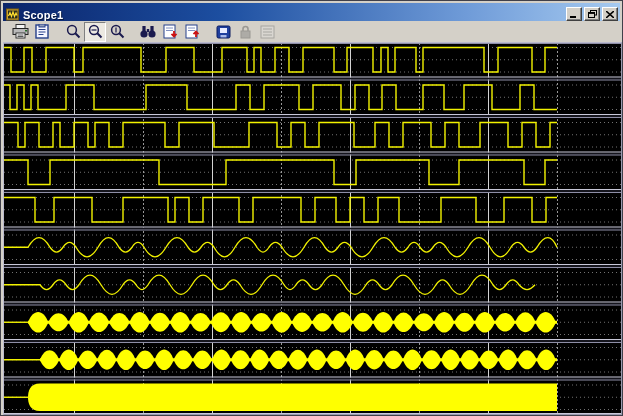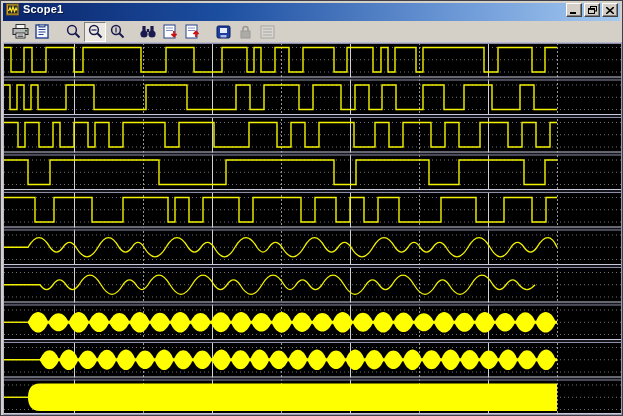--- a/index.html
+++ b/index.html
@@ -7,21 +7,21 @@
   #window {
     width:623px; height:416px;
     background:#d4d0c8;
     border:1px solid #40404a;
     position:relative; overflow:hidden;
   }
   
   #titlebar {
     position:absolute; left:2px; top:2px; right:2px; height:18px;
     background:linear-gradient(90deg,#0a246a 0%,#1c4ea0 35%,#6f9bd8 75%,#a6caf0 100%);
-    display:flex; align-items:flex-start; padding:0 2px;
+    display:flex; align-items:flex-end; padding:0 2px;
   }
   #title-icon { width:14px; height:13px; margin:0 3px 0 1px; flex:0 0 auto; }
   #window-title {
     color:#ffffff; font-size:11px; font-weight:bold; letter-spacing:.2px;
     text-shadow:1px 1px 0 rgba(0,0,0,.45); flex:1 1 auto; white-space:nowrap;
   }
   .win-btn {
     width:16px; height:14px; margin-left:2px; flex:0 0 auto;
     background:#d4d0c8;
     border-top:1px solid #ffffff; border-left:1px solid #ffffff;

